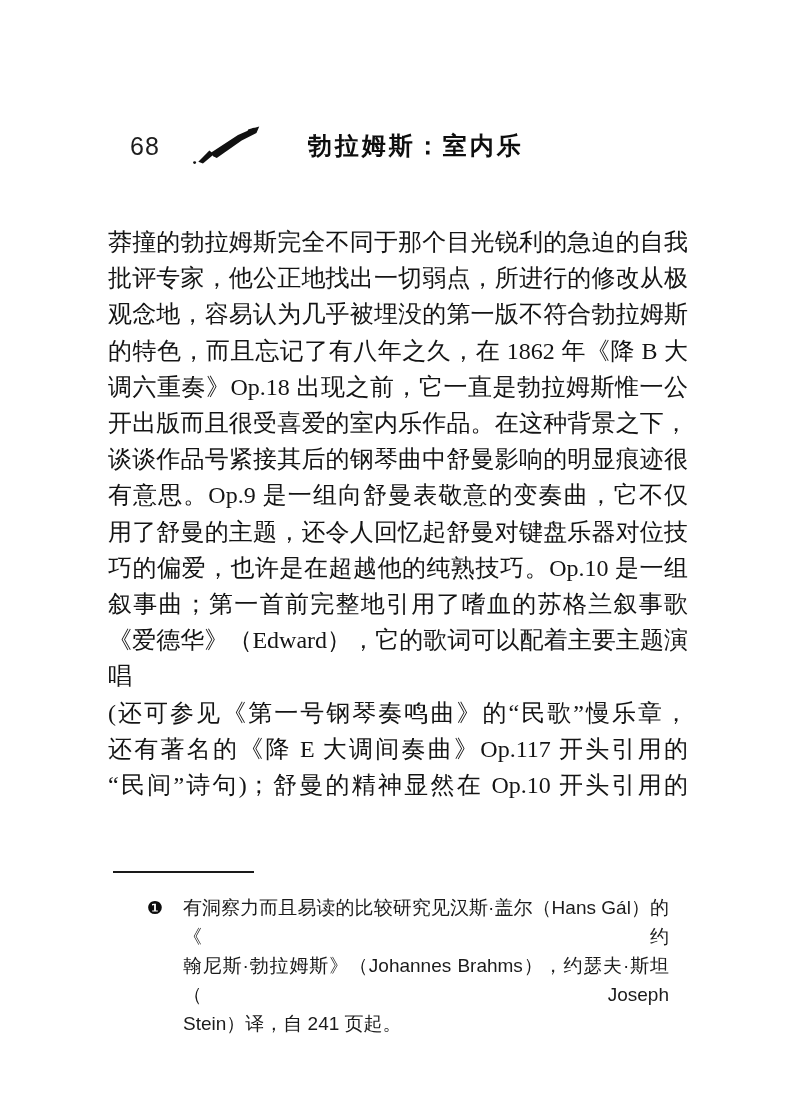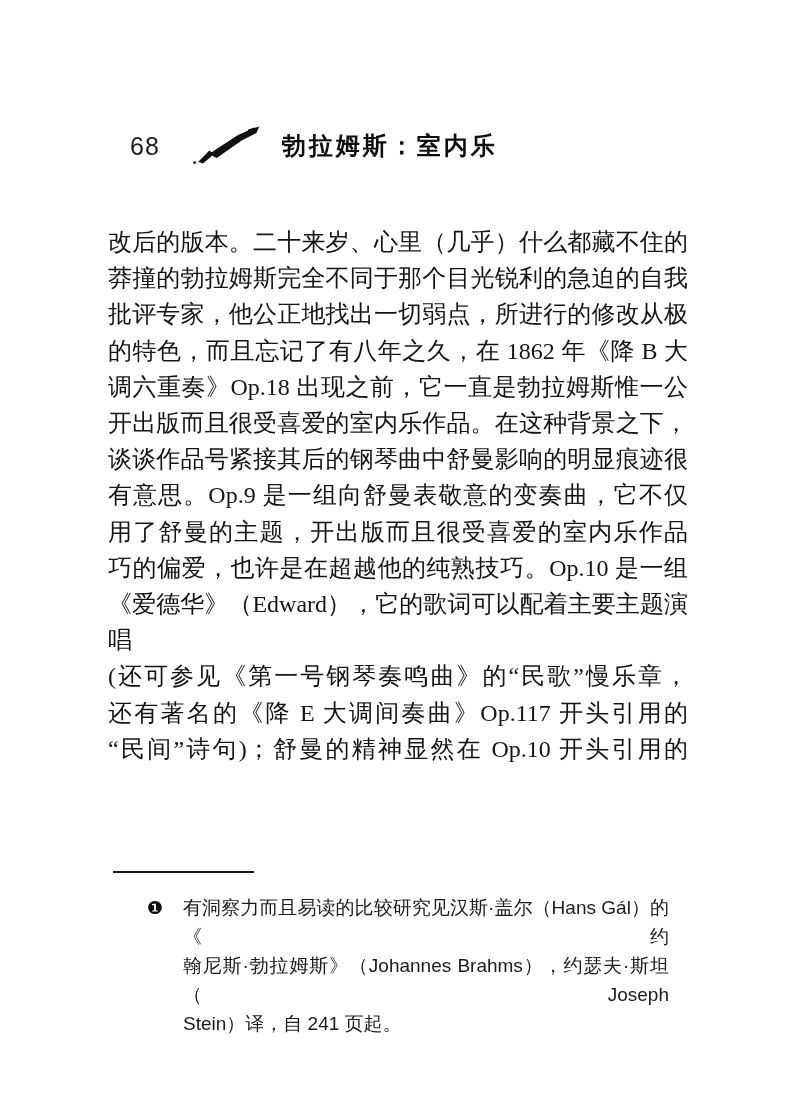--- a/index.html
+++ b/index.html
@@ -15,21 +15,21 @@
   .page-header {
     position:absolute; top:130px; left:130px;
     display:flex; align-items:center; height:32px;
   }
   .page-number {
     font-family:"Liberation Sans", sans-serif;
     font-size:25px; color:#1d1d1d; letter-spacing:1px;
   }
   .quill { margin-left:30px; display:inline-flex; align-items:center; }
   .page-title {
-    margin-left:20px;
+    margin-left:46px;
     font-size:24px; font-weight:bold; letter-spacing:3px;
     color:#0e0e0e;
     font-family:"Liberation Serif", serif;
     transform:scaleY(1.02);
   }
   .body-text {
     position:absolute; top:224px; left:108px; width:580px;
   }
   .body-line {
     font-size:24px; line-height:36.2px;
@@ -89,30 +89,31 @@
         <circle cx="5" cy="40" r="1.6" fill="#111"></circle>
         <polygon points="9,39 21,27 26,31 14,41" fill="#111"></polygon>
         <polygon points="23,29 52,10 68,3 75,1 72,8 56,16 29,35 25,33" fill="#111"></polygon>
         <polygon points="63,4 70,2 68,8 61,10" fill="#111"></polygon>
       </svg>
     </span>
     <span class="page-title">勃拉姆斯：室内乐</span>
   </header>
 
   <main class="body-text">
-    <div class="body-line">改后的版本。二十来岁、心里（几乎）什么都藏不住的</div>
     <div class="body-line">莽撞的勃拉姆斯完全不同于那个目光锐利的急迫的自我</div>
     <div class="body-line">批评专家，他公正地找出一切弱点，所进行的修改从极</div>
+    <div class="body-line">观念地，容易认为几乎被埋没的第一版不符合勃拉姆斯</div>
     <div class="body-line">的特色，而且忘记了有八年之久，在 1862 年《降 B 大</div>
     <div class="body-line">调六重奏》Op.18 出现之前，它一直是勃拉姆斯惟一公</div>
     <div class="body-line">开出版而且很受喜爱的室内乐作品。在这种背景之下，</div>
     <div class="body-line">谈谈作品号紧接其后的钢琴曲中舒曼影响的明显痕迹很</div>
     <div class="body-line">有意思。Op.9 是一组向舒曼表敬意的变奏曲，它不仅</div>
-    <div class="body-line">用了舒曼的主题，开出版而且很受喜爱的室内乐作品</div>
+    <div class="body-line">用了舒曼的主题，还令人回忆起舒曼对键盘乐器对位技</div>
     <div class="body-line">巧的偏爱，也许是在超越他的纯熟技巧。Op.10 是一组</div>
+    <div class="body-line">叙事曲；第一首前完整地引用了嗜血的苏格兰叙事歌</div>
     <div class="body-line">《爱德华》（Edward），它的歌词可以配着主要主题演唱</div>
     <div class="body-line">(还可参见《第一号钢琴奏鸣曲》的“民歌”慢乐章，</div>
     <div class="body-line">还有著名的《降 E 大调间奏曲》Op.117 开头引用的</div>
     <div class="body-line">“民间”诗句)；舒曼的精神显然在 Op.10 开头引用的</div>
   </main>
 
   <div class="footnote-divider"></div>
 
   <div class="footnote">
     <span class="fn-marker">❶</span>

